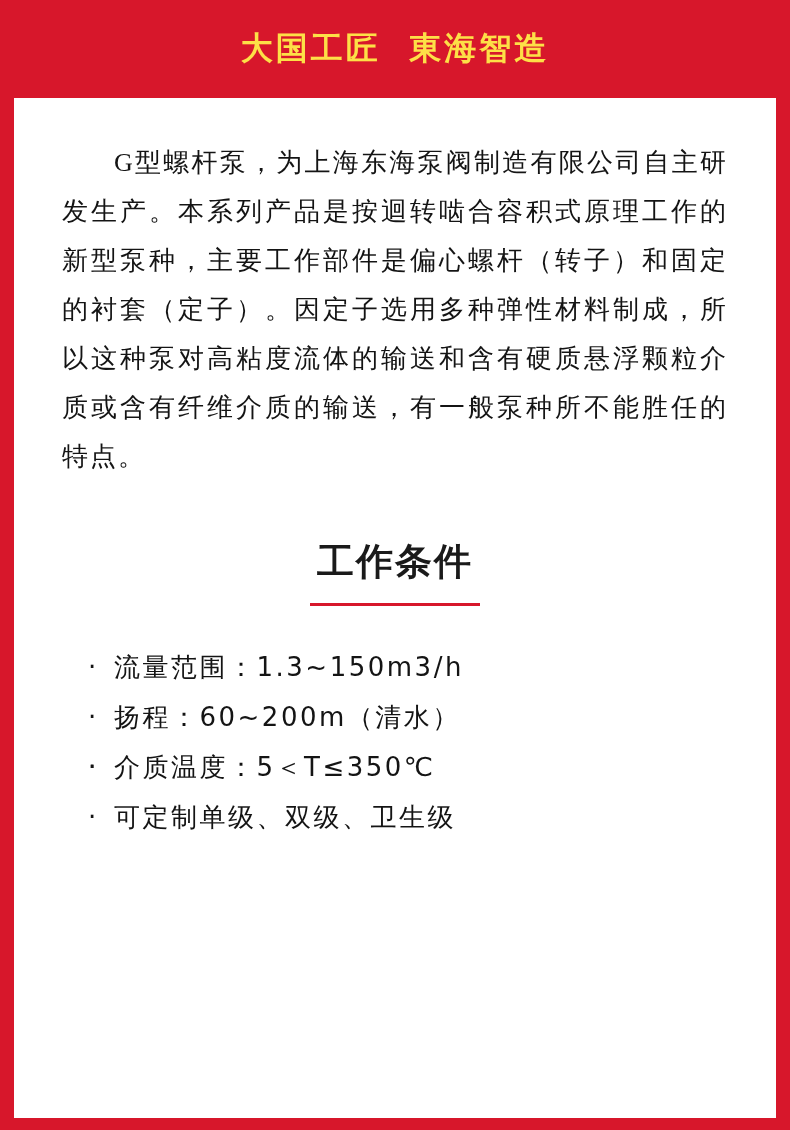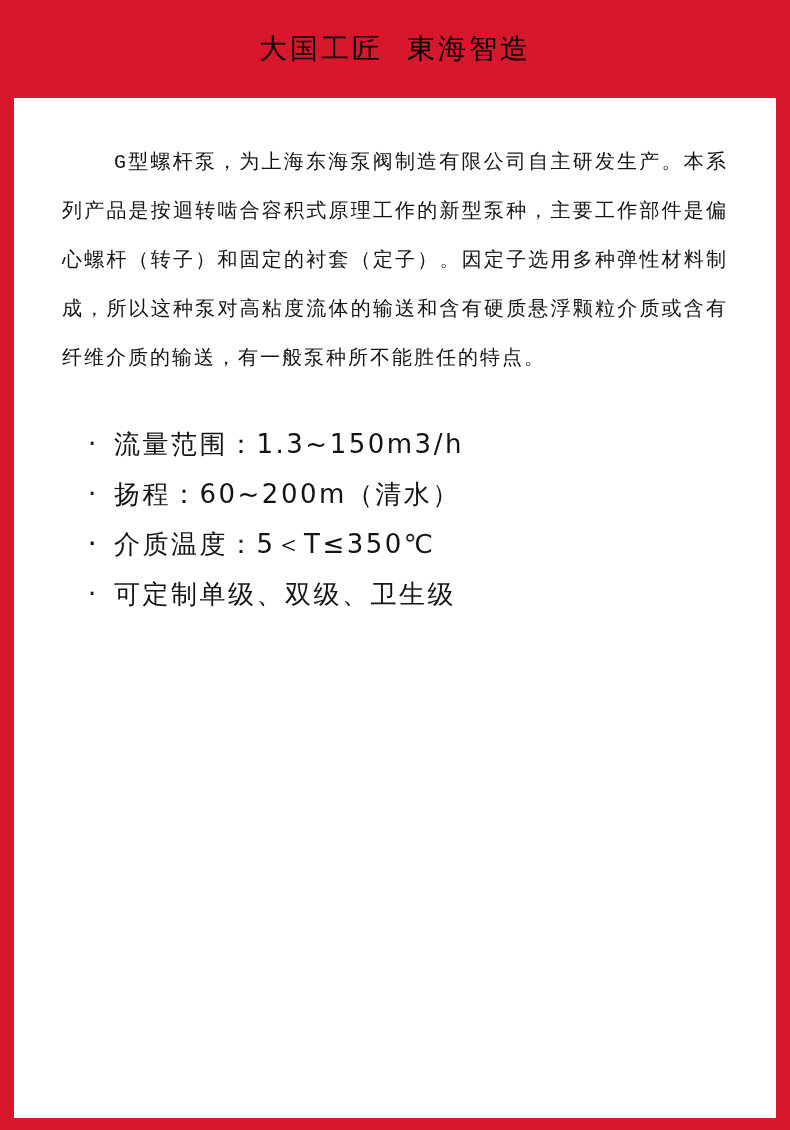--- a/index.html
+++ b/index.html
@@ -27,23 +27,23 @@
     height: 98px;
     background: #d7172b;
     display: flex;
     align-items: center;
     justify-content: center;
     margin-left: -14px;
     margin-right: -14px;
     width: 790px;
   }
   .banner-title {
-    color: #000000;
-    font-size: 28px;
-    font-weight: normal;
+    color: #fde047;
+    font-size: 32px;
+    font-weight: bold;
     letter-spacing: 3px;
     font-family: "DejaVu Sans", "Liberation Sans", sans-serif;
     white-space: pre;
   }
   .content {
     padding: 0 48px;
   }
   .section-heading {
     text-align: center;
     margin-top: 56px;
@@ -57,28 +57,28 @@
     font-family: "DejaVu Sans", "Liberation Sans", sans-serif;
   }
   .heading-rule {
     width: 170px;
     height: 3px;
     background: #d7172b;
     margin: 16px auto 0 auto;
   }
   .body-paragraph {
     margin-top: 40px;
-    font-size: 20px;
+    font-size: 26px;
     line-height: 49px;
     color: #141414;
     text-align: justify;
     text-align-last: left;
     text-indent: 52px;
     letter-spacing: 2px;
-    font-family: Liberation Mono, monospace;
+    font-family: Liberation Serif, serif;
   }
   .spec-list {
     list-style: none;
     margin: 36px 0 0 0;
     padding: 0 0 0 26px;
   }
   .spec-list li {
     position: relative;
     font-size: 26px;
     line-height: 50px;
@@ -112,20 +112,24 @@
 
   <div class="banner">
     <div class="banner-title">大国工匠  東海智造</div>
   </div>
 
   <div class="content">
 
 
     <p class="body-paragraph">G型螺杆泵，为上海东海泵阀制造有限公司自主研发生产。本系列产品是按迴转啮合容积式原理工作的新型泵种，主要工作部件是偏心螺杆（转子）和固定的衬套（定子）。因定子选用多种弹性材料制成，所以这种泵对高粘度流体的输送和含有硬质悬浮颗粒介质或含有纤维介质的输送，有一般泵种所不能胜任的特点。</p>
 
+    <div class="section-heading">
+      <div class="heading-text">工作条件</div>
+      <div class="heading-rule"></div>
+    </div>
 
     <ul class="spec-list">
       <li>
         <span class="bullet">·</span>
         <span>流量范围：1.3~150m3/h</span>
       </li>
       <li>
         <span class="bullet">·</span>
         <span>扬程：60~200m（清水）</span>
       </li>

